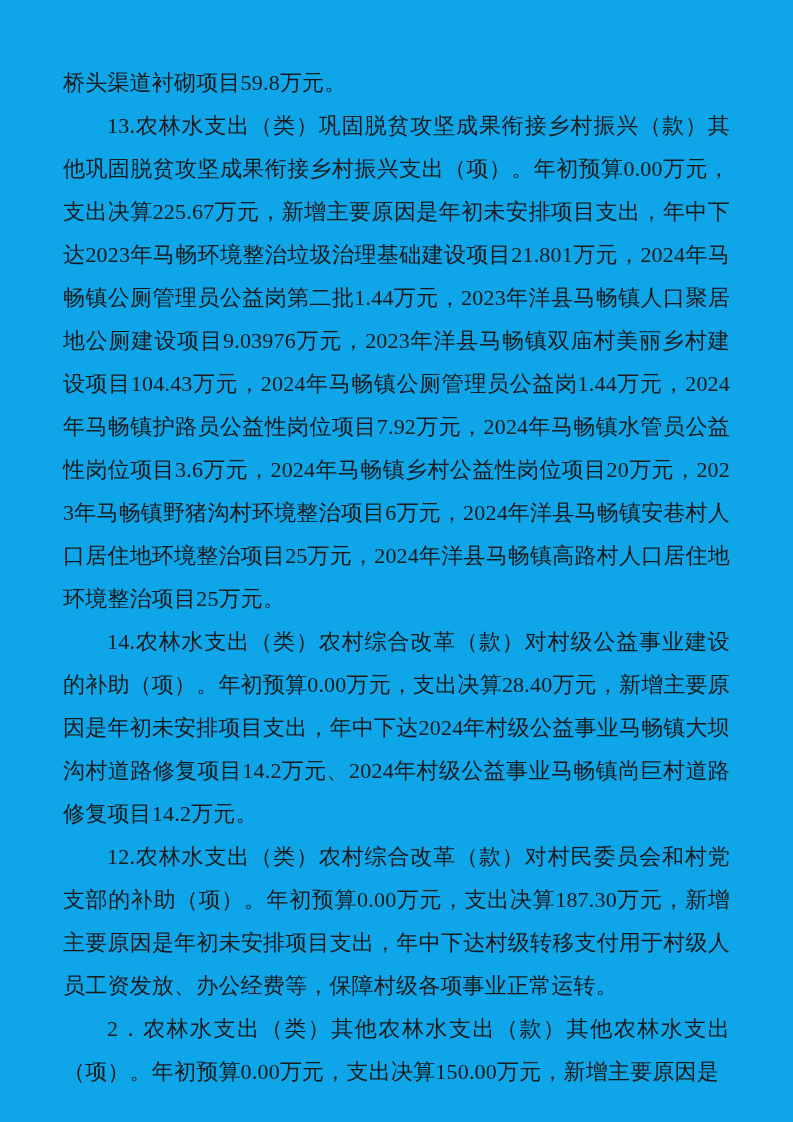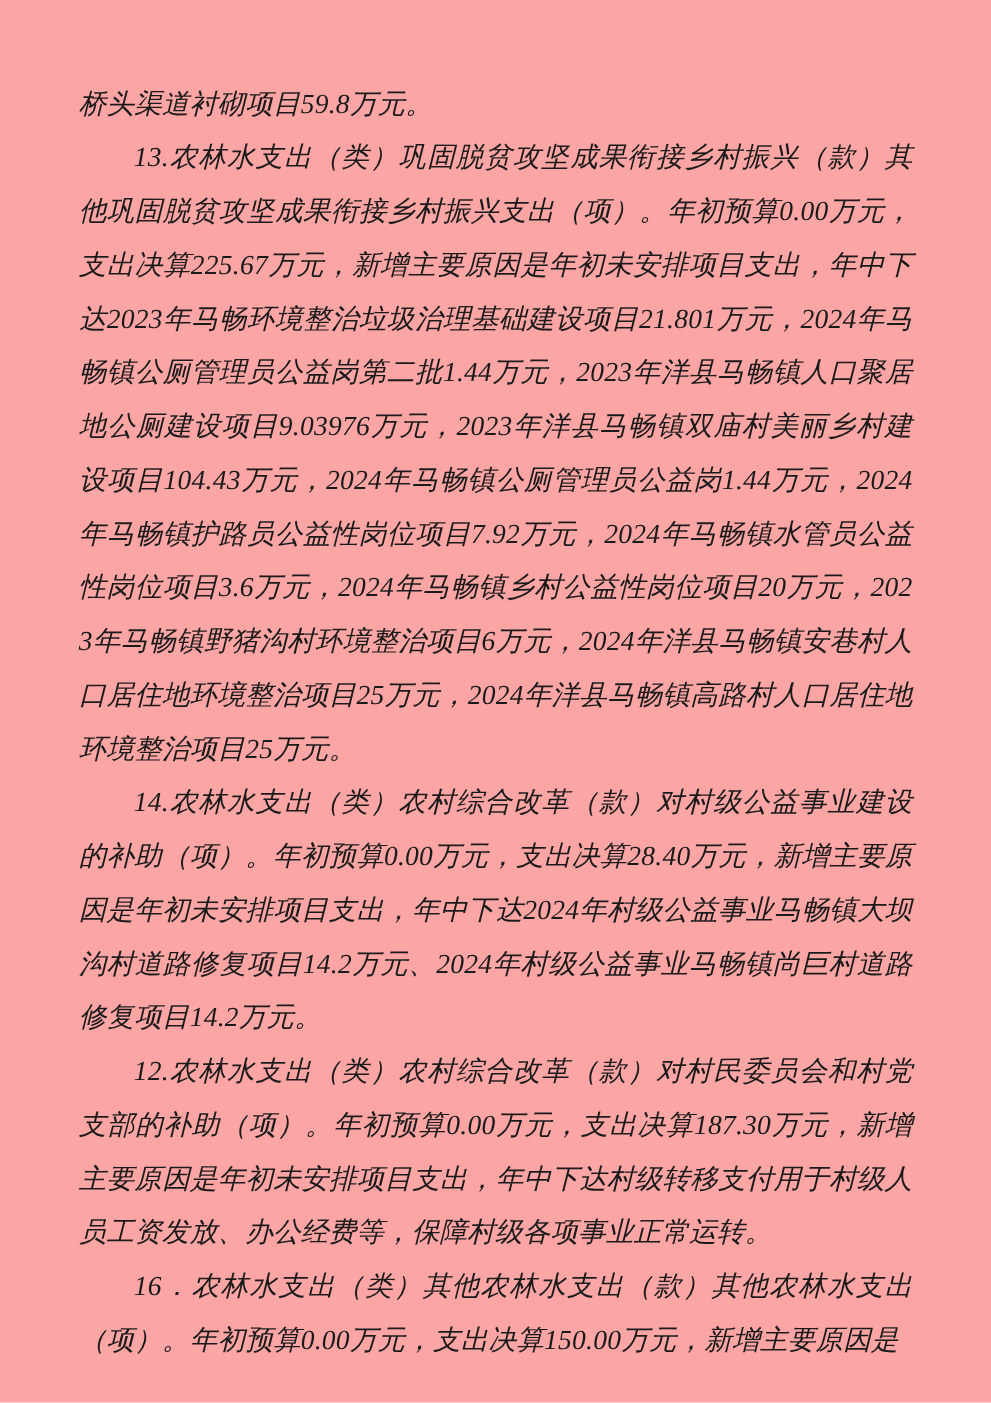--- a/index.html
+++ b/index.html
@@ -4,26 +4,25 @@
 <style>
   html, body {
     margin: 0;
     padding: 0;
     background: #ffffff;
   }
   .page {
     position: relative;
     width: 793px;
     height: 1122px;
-    background: #fca5a5;
+    background: #0ea5e9;
     box-sizing: border-box;
     padding: 61px 63px 0 63px;
     overflow: hidden;
     color: #1a1a1a;
-    font-style: italic;
   }
   .doc-body p {
     margin: 0;
     padding: 0;
     font-family: "Liberation Serif", "DejaVu Serif", serif;
     font-size: 22px;
     line-height: 43px;
     text-align: justify;
     text-justify: inter-character;
     letter-spacing: 0.2px;
@@ -35,15 +34,15 @@
 </style>
 </head>
 <body>
 
 <div class="page">
   <div class="doc-body">
     <p>桥头渠道衬砌项目59.8万元。</p>
     <p class="indented">13.农林水支出（类）巩固脱贫攻坚成果衔接乡村振兴（款）其他巩固脱贫攻坚成果衔接乡村振兴支出（项）。年初预算0.00万元，支出决算225.67万元，新增主要原因是年初未安排项目支出，年中下达2023年马畅环境整治垃圾治理基础建设项目21.801万元，2024年马畅镇公厕管理员公益岗第二批1.44万元，2023年洋县马畅镇人口聚居地公厕建设项目9.03976万元，2023年洋县马畅镇双庙村美丽乡村建设项目104.43万元，2024年马畅镇公厕管理员公益岗1.44万元，2024年马畅镇护路员公益性岗位项目7.92万元，2024年马畅镇水管员公益性岗位项目3.6万元，2024年马畅镇乡村公益性岗位项目20万元，2023年马畅镇野猪沟村环境整治项目6万元，2024年洋县马畅镇安巷村人口居住地环境整治项目25万元，2024年洋县马畅镇高路村人口居住地环境整治项目25万元。</p>
     <p class="indented">14.农林水支出（类）农村综合改革（款）对村级公益事业建设的补助（项）。年初预算0.00万元，支出决算28.40万元，新增主要原因是年初未安排项目支出，年中下达2024年村级公益事业马畅镇大坝沟村道路修复项目14.2万元、2024年村级公益事业马畅镇尚巨村道路修复项目14.2万元。</p>
     <p class="indented">12.农林水支出（类）农村综合改革（款）对村民委员会和村党支部的补助（项）。年初预算0.00万元，支出决算187.30万元，新增主要原因是年初未安排项目支出，年中下达村级转移支付用于村级人员工资发放、办公经费等，保障村级各项事业正常运转。</p>
-    <p class="indented">16．农林水支出（类）其他农林水支出（款）其他农林水支出（项）。年初预算0.00万元，支出决算150.00万元，新增主要原因是</p>
+    <p class="indented">2．农林水支出（类）其他农林水支出（款）其他农林水支出（项）。年初预算0.00万元，支出决算150.00万元，新增主要原因是</p>
   </div>
 </div>
 
 </body></html>

